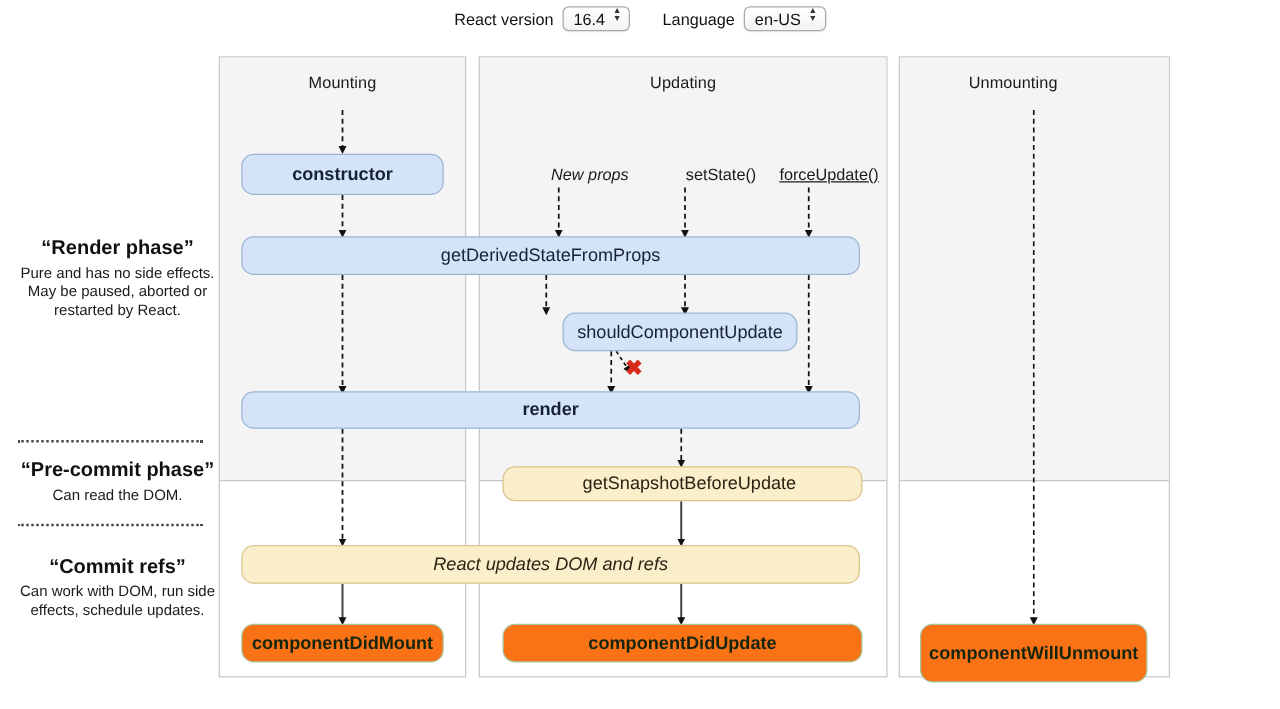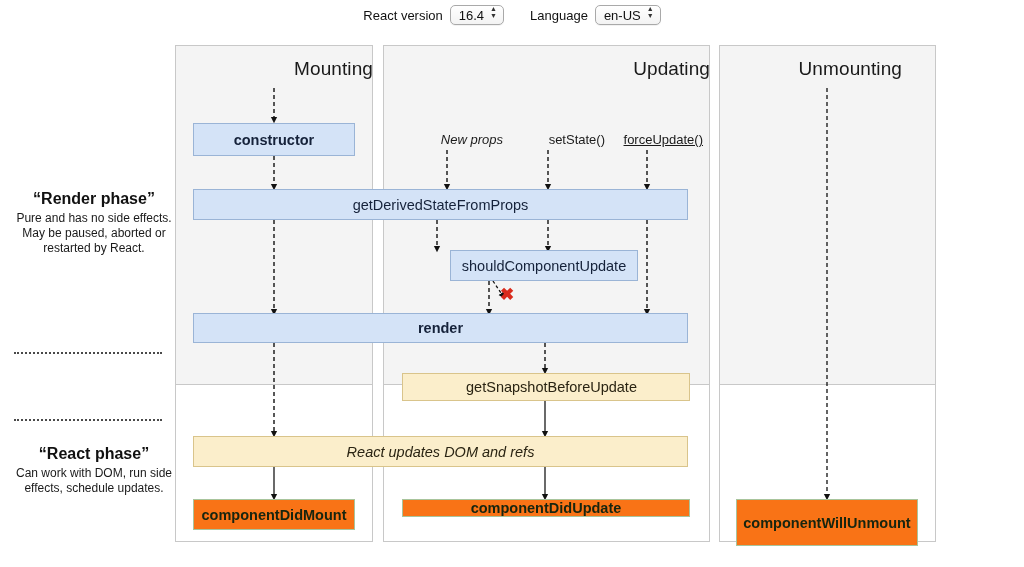--- a/index.html
+++ b/index.html
@@ -80,31 +80,31 @@
     box-sizing: border-box;
   }
   .panel-shade {
     position: absolute;
     background: #f4f4f4;
     border-bottom: 1px solid #c8c8c8;
     box-sizing: border-box;
   }
   .panel-title {
     position: absolute;
-    text-align: right;
-    font-size: 19px;
+    text-align: center;
+    font-size: 13px;
     color: #1a1a1a;
     letter-spacing: 0.1px;
   }
 
   
   .node {
     position: absolute;
     box-sizing: border-box;
-    border-radius: 0;
+    border-radius: 10px;
     display: flex;
     align-items: center;
     justify-content: center;
     font-size: 14.5px;
     text-align: center;
     z-index: 5;
   }
   .node.blue   { background: #d4e3f7; border: 1px solid #9ab4d6; color: #15223a; }
   .node.yellow { background: #fbeecb; border: 1px solid #d9c48b; color: #2a2413; }
   .node.green  { background: #f97316; border: 1px solid #a8c49c; color: #17250f; }
@@ -207,25 +207,29 @@
   <div class="panel-title" style="left:383px; top:58px; width:327px;">Updating</div>
   <div class="panel-title" style="left:719px; top:58px; width:183px;">Unmounting</div>
 
   <div class="legend-block" style="top:190px;">
     <div class="legend-title">“Render phase”</div>
     <div class="legend-body">Pure and has no side effects. May be paused, aborted or restarted by React.</div>
   </div>
 
   <div class="legend-sep" style="top:352px;"></div>
 
+  <div class="legend-block" style="top:368px;">
+    <div class="legend-title">“Pre-commit phase”</div>
+    <div class="legend-body">Can read the DOM.</div>
+  </div>
 
   <div class="legend-sep" style="top:419px;"></div>
 
   <div class="legend-block" style="top:445px;">
-    <div class="legend-title">“React phase”</div>
+    <div class="legend-title">“Commit refs”</div>
     <div class="legend-body">Can work with DOM, run side effects, schedule updates.</div>
   </div>
 
   <div class="trigger italic" style="left:390px; top:132px; width:113px;">New props</div>
   <div class="trigger" style="left:492px; top:132px; width:113px;">setState()</div>
   <div class="trigger" style="left:590px; top:132px; width:113px;text-decoration:underline;">forceUpdate()</div>
 
   <svg id="arrows" viewBox="0 0 1024 567">
     <defs>
       <marker id="ah" markerWidth="8" markerHeight="8" refX="3.2" refY="4" orient="auto" markerUnits="userSpaceOnUse">
@@ -274,17 +278,17 @@
   <div class="node blue" style="left:402px; top:250px; width:188px; height:31px;margin-left:48px;">shouldComponentUpdate</div>
 
   <div class="node blue bold" style="left:193px; top:313px; width:495px; height:30px;">render</div>
 
   <div class="node yellow" style="left:402px; top:373px; width:288px; height:28px;padding-left:11px;">getSnapshotBeforeUpdate</div>
 
   <div class="node yellow italic" style="left:193px; top:436px; width:495px; height:31px;">React updates DOM and refs</div>
 
   <div class="node green bold" style="left:193px; top:499px; width:162px; height:31px;">componentDidMount</div>
 
-  <div class="node green bold" style="left:402px; top:499px; width:288px; height:18px;">componentDidUpdate</div>
+  <div class="node green bold" style="left:402px; top:499px; width:288px; height:31px;">componentDidUpdate</div>
 
   <div class="node green bold" style="left:736px; top:499px; width:182px; height:47px;">componentWillUnmount</div>
 
 </div>
 
 </body></html>

